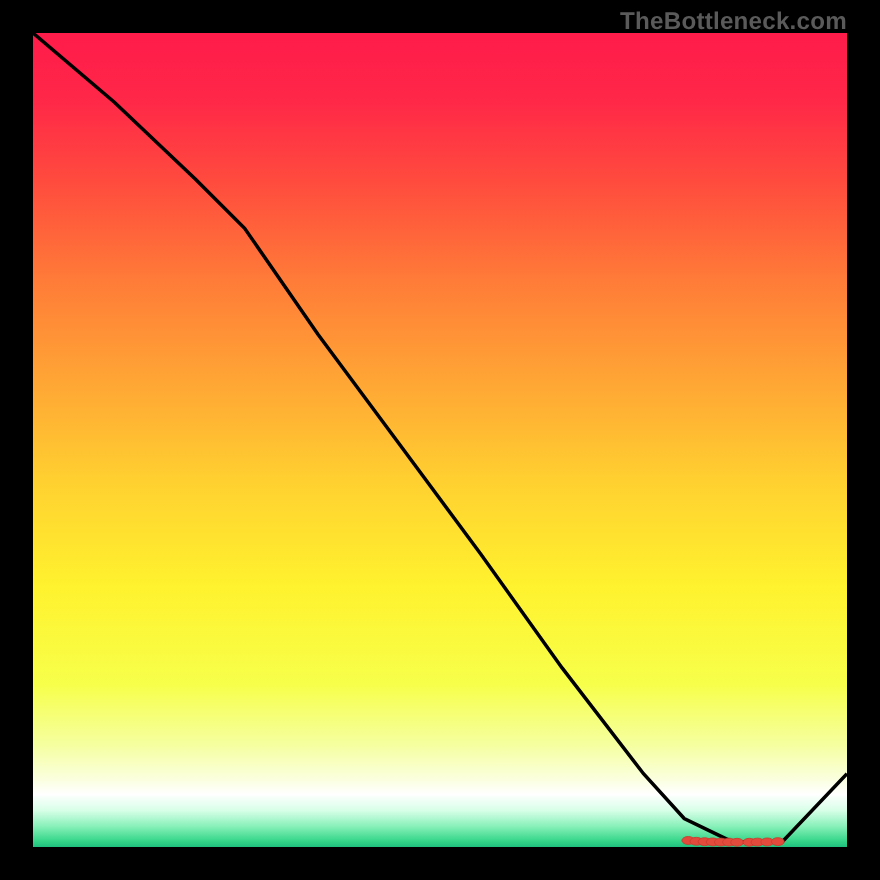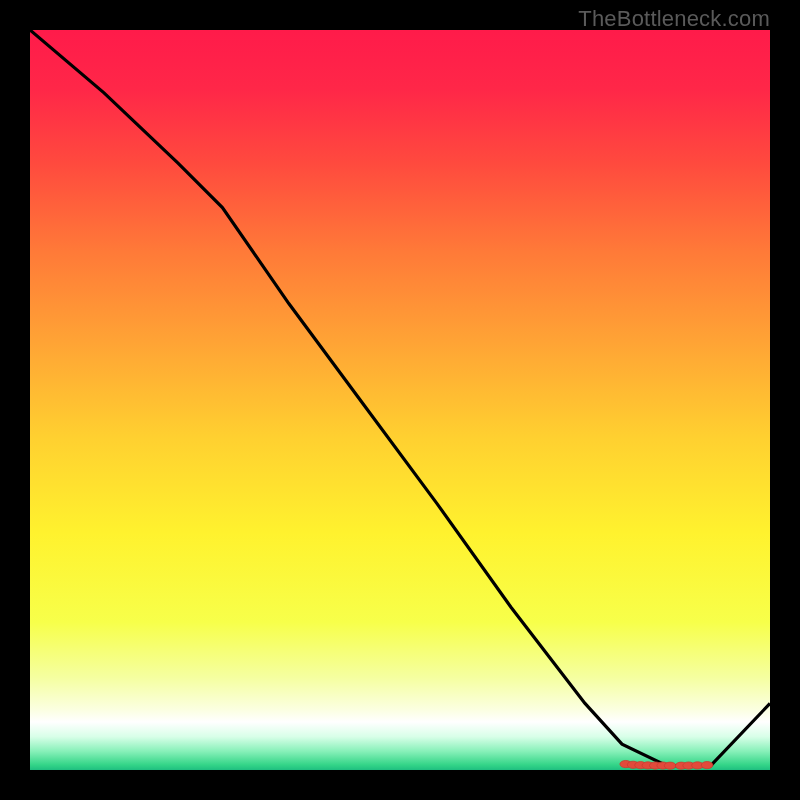--- a/index.html
+++ b/index.html
@@ -23,21 +23,21 @@
     width: 740px;
     height: 740px;
     overflow: hidden;
   }
   .watermark {
     position: absolute;
     top: 6px;
     right: 30px;
     font-family: Arial, Helvetica, sans-serif;
     font-size: 22px;
-    font-weight: 400;
+    font-weight: 700;
     color: #5a5a5a;
     letter-spacing: 0.2px;
     user-select: none;
   }
   svg { display: block; }
 </style>
 </head>
 <body>
 
 <div class="stage">

